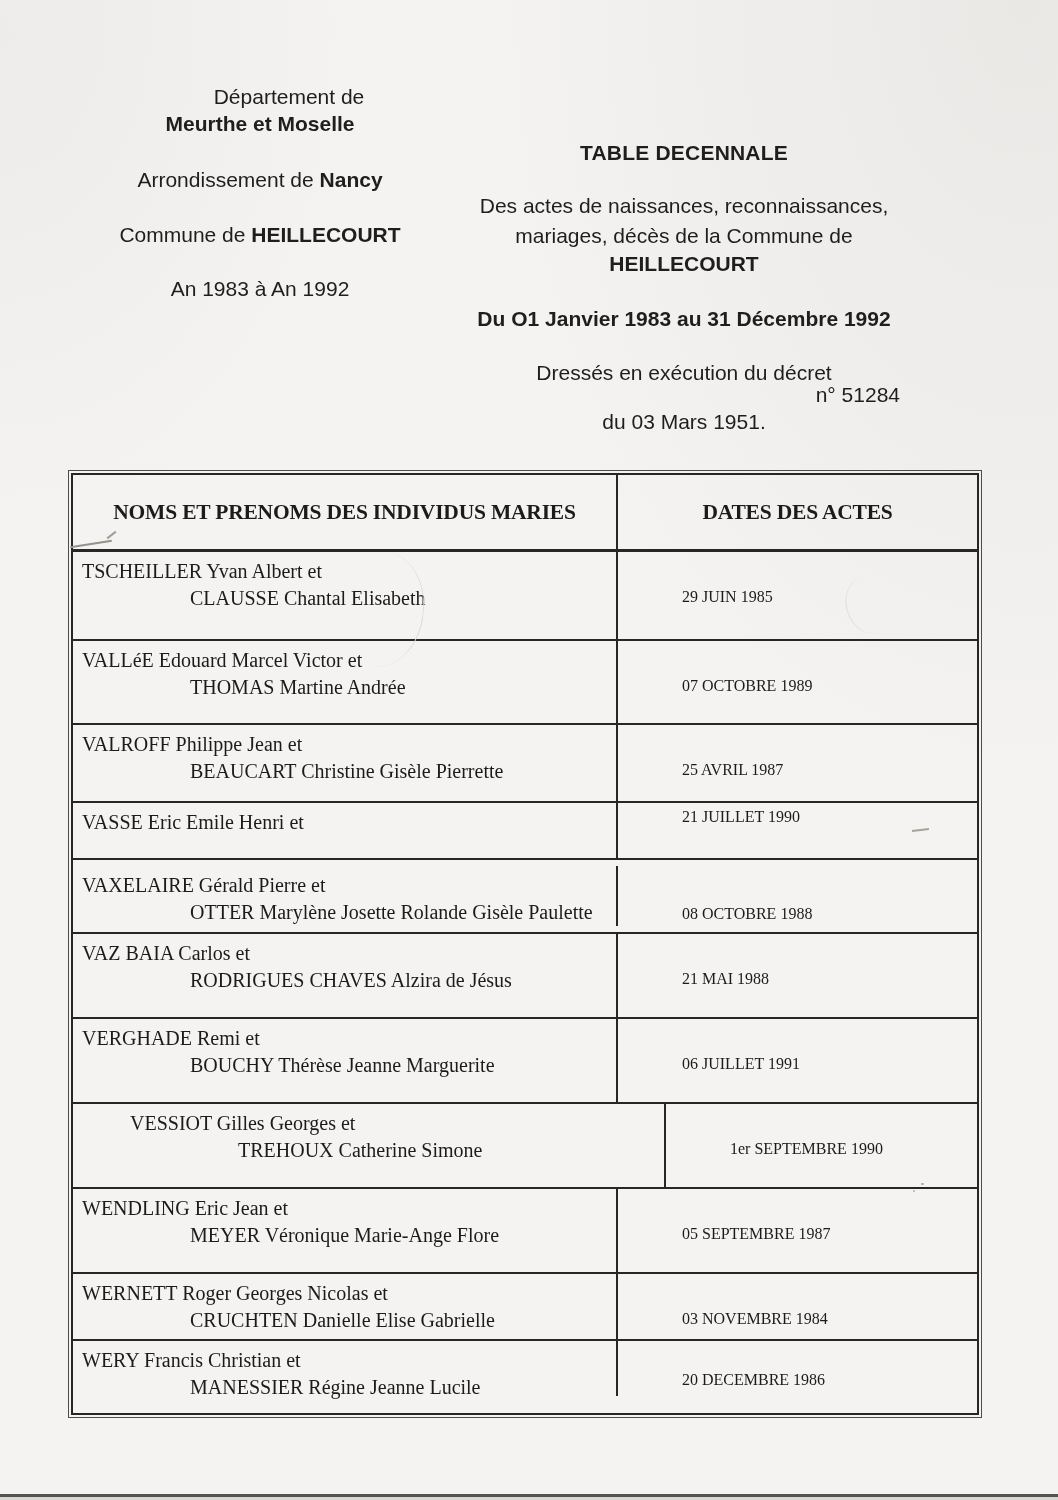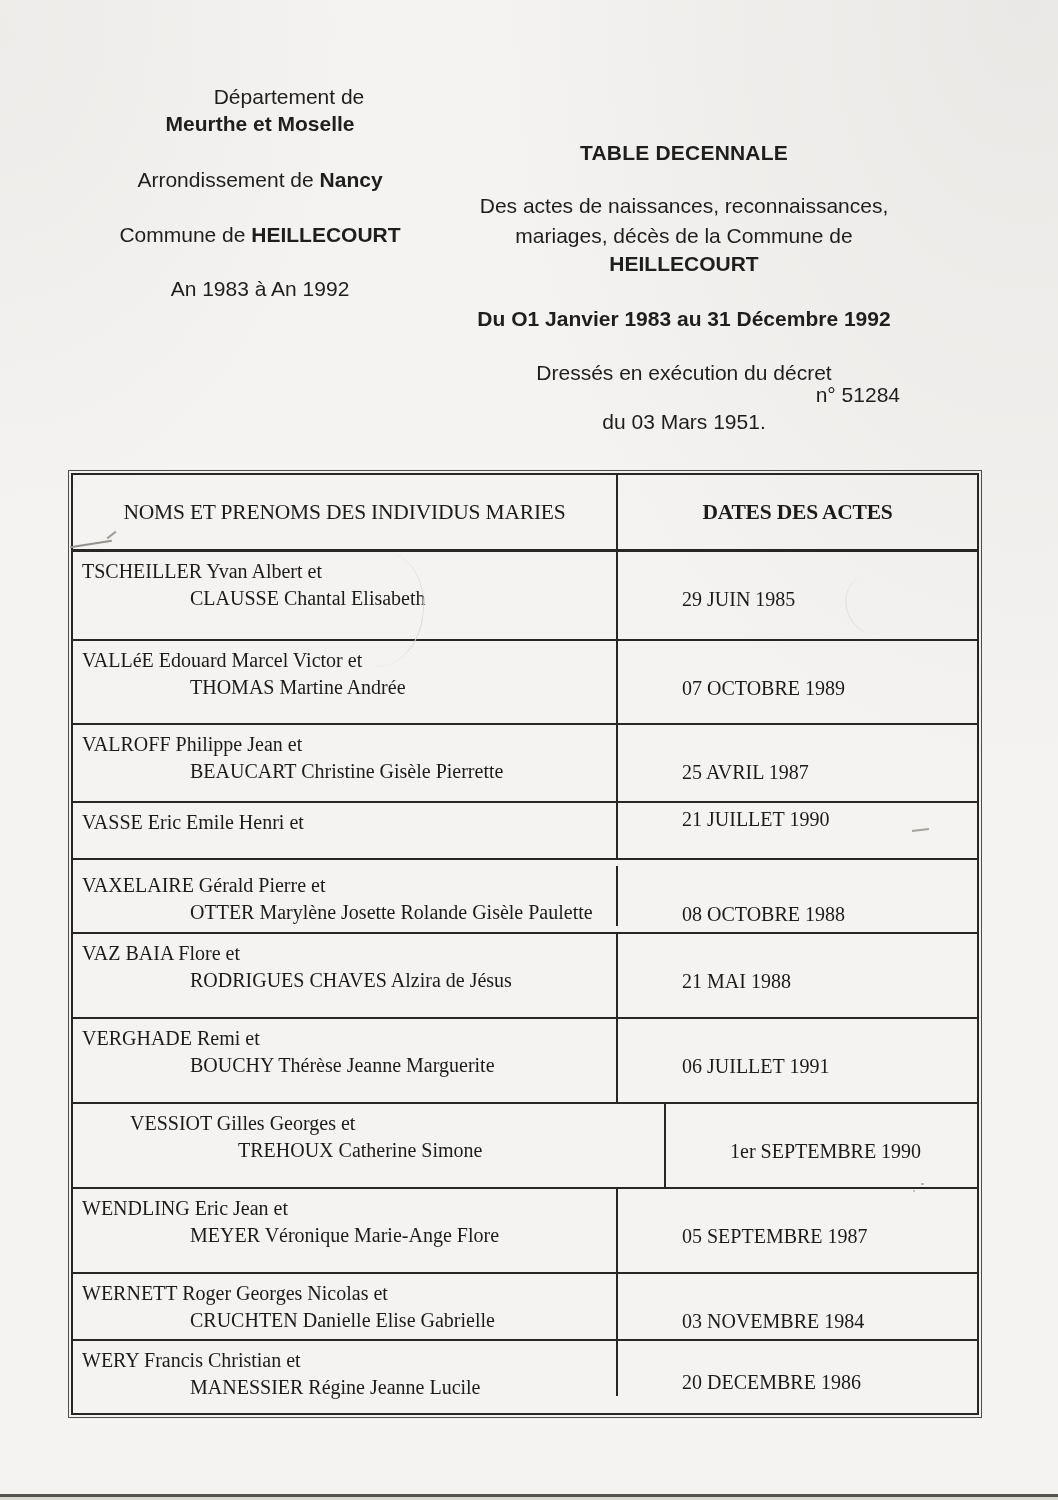--- a/index.html
+++ b/index.html
@@ -53,35 +53,35 @@
   .table-inner{
     border:2px solid var(--border);
     height:100%; box-sizing:border-box;
     display:flex; flex-direction:column; overflow:hidden;
     font-family:"Liberation Serif", serif; color:var(--ink);
   }
   .t-header{display:flex; height:74px; border-bottom:3px solid var(--border); flex-shrink:0;}
   .th-names{
     width:545px; box-sizing:border-box; border-right:2px solid var(--border);
     display:flex; align-items:center; justify-content:center;
-    font-weight:normal; font-size:21.5px; letter-spacing:-0.2px;
+    font-weight:bold; font-size:21.5px; letter-spacing:-0.2px;
   }
   .th-date{
     flex:1; display:flex; align-items:center; justify-content:center;
     font-weight:bold; font-size:21.5px; letter-spacing:-0.2px;
   }
   .t-body{flex:1; display:flex; flex-direction:column;}
   .t-row{display:flex; box-sizing:border-box; border-top:2px solid var(--border);}
   .t-body .t-row:first-child{border-top:none;}
   .c-names{
     width:545px; box-sizing:border-box; border-right:2px solid var(--border);
     padding:6px 0 0 9px; font-size:20px; line-height:27px;
   }
   .c-names .wife{padding-left:108px;}
-  .c-date{flex:1; box-sizing:border-box; padding:36px 0 0 64px; font-size:20px;}
+  .c-date{flex:1; box-sizing:border-box; padding:36px 0 0 64px; font-size:16px;}
 
   .t-body .t-row:nth-child(1){height:87px;}
   .t-body .t-row:nth-child(2){height:84px;}
   .t-body .t-row:nth-child(3){height:78px;}
   .t-body .t-row:nth-child(4){height:57px;}
   .t-body .t-row:nth-child(5){height:74px;align-items:center;}
   .t-body .t-row:nth-child(6){height:85px;}
   .t-body .t-row:nth-child(7){height:85px;}
   .t-body .t-row:nth-child(8){height:85px;padding-left:48px;}
   .t-body .t-row:nth-child(9){height:85px;}
@@ -162,21 +162,21 @@
           </div>
           <div class="t-row">
             <div class="c-names">
               <div class="husband">VAXELAIRE Gérald Pierre et</div>
               <div class="wife">OTTER Marylène Josette Rolande Gisèle Paulette</div>
             </div>
             <div class="c-date">08 OCTOBRE 1988</div>
           </div>
           <div class="t-row">
             <div class="c-names">
-              <div class="husband">VAZ BAIA Flore et</div>
+              <div class="husband">VAZ BAIA Carlos et</div>
               <div class="wife">RODRIGUES CHAVES Alzira de Jésus</div>
             </div>
             <div class="c-date">21 MAI 1988</div>
           </div>
           <div class="t-row">
             <div class="c-names">
               <div class="husband">VERGHADE Remi et</div>
               <div class="wife">BOUCHY Thérèse Jeanne Marguerite</div>
             </div>
             <div class="c-date">06 JUILLET 1991</div>

